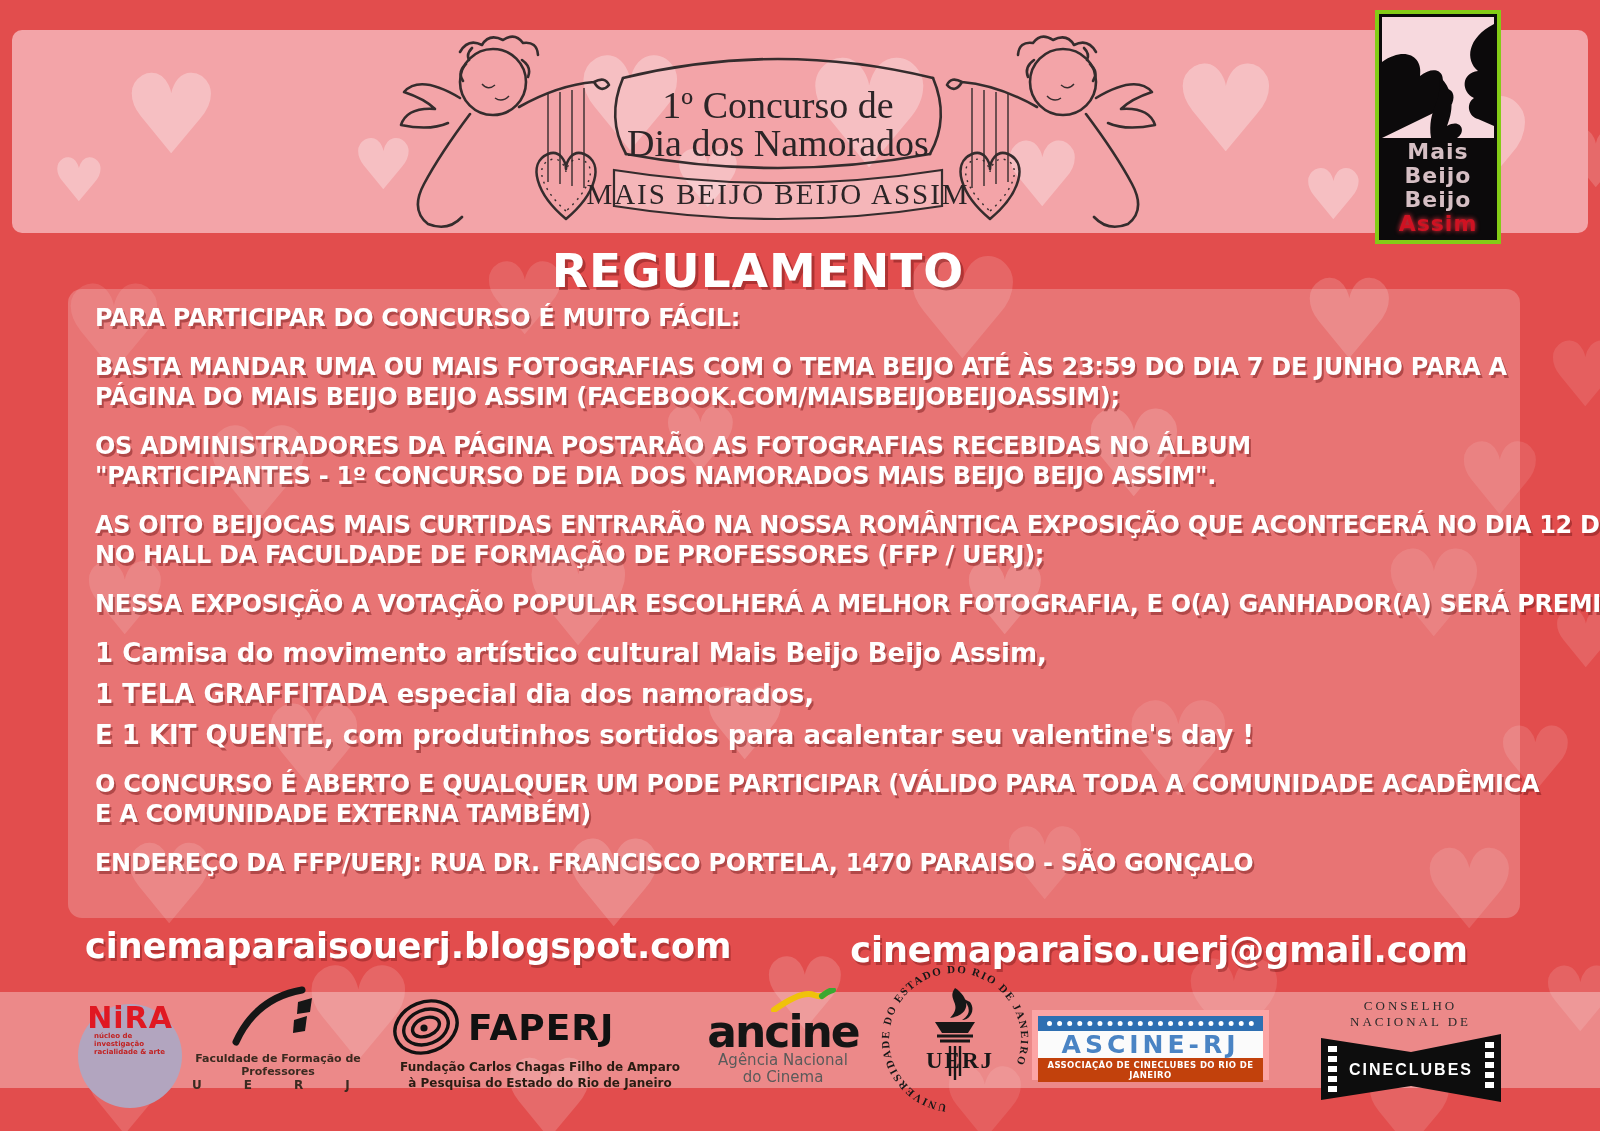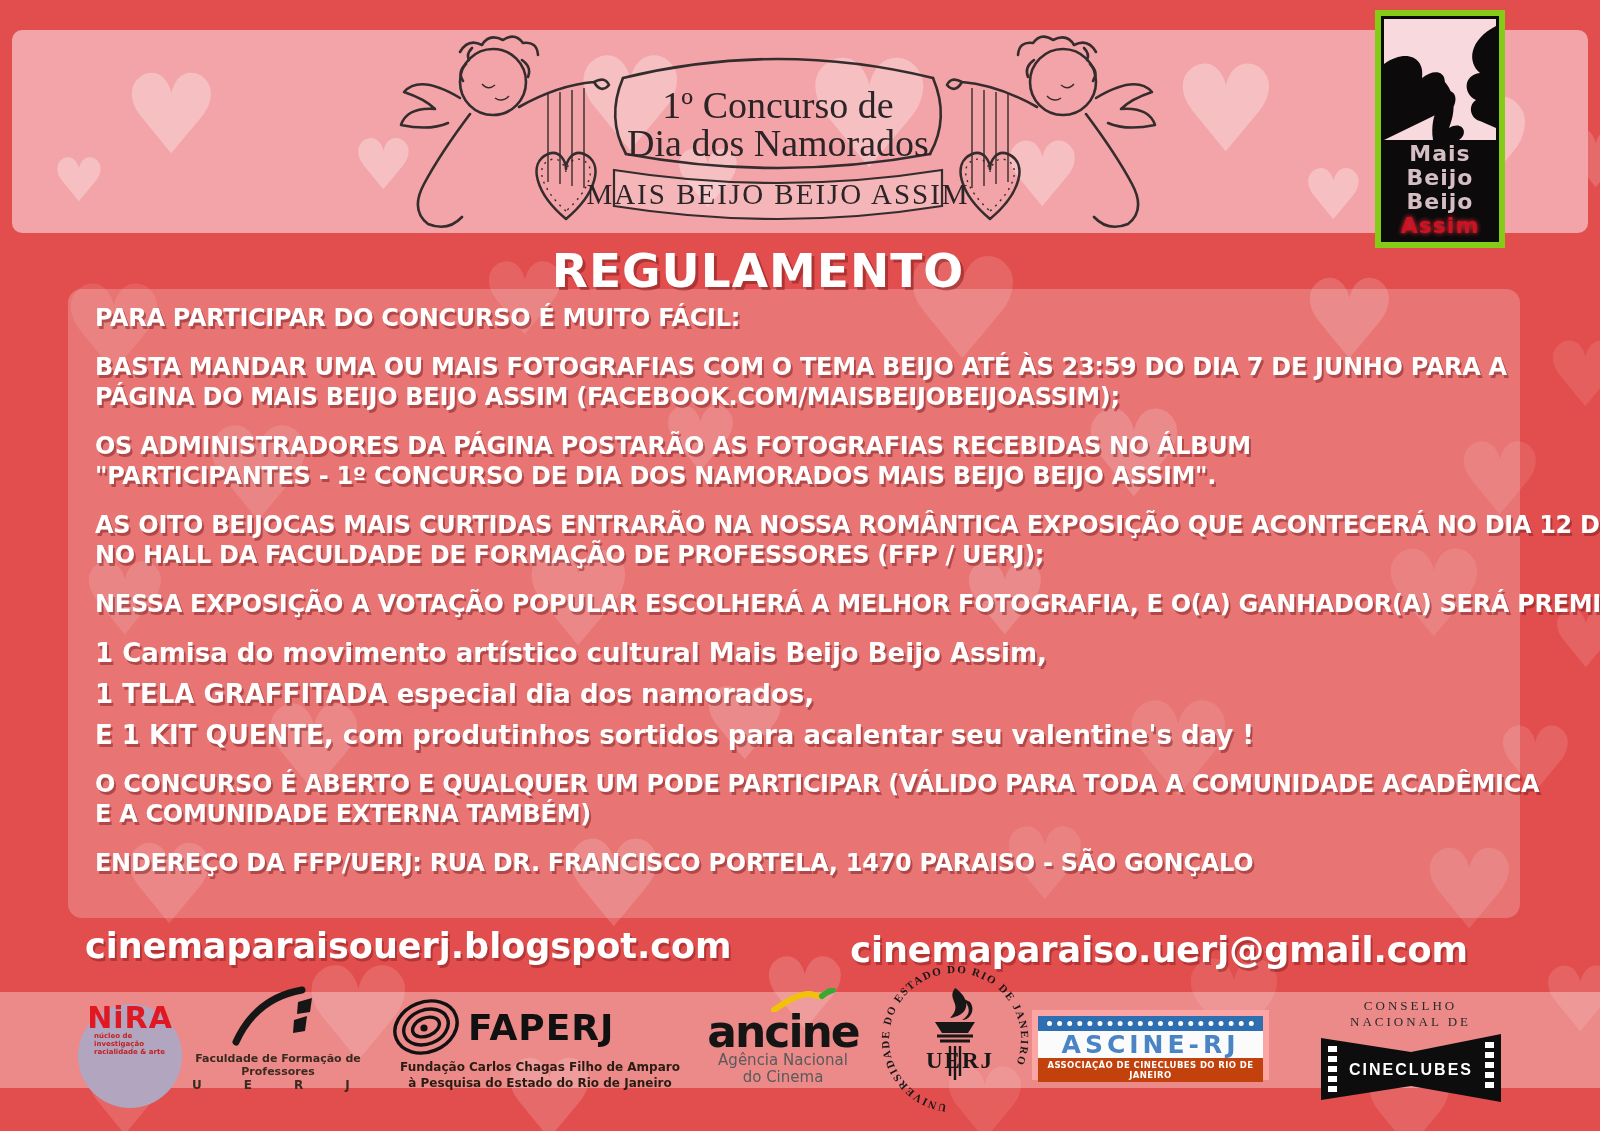--- a/index.html
+++ b/index.html
@@ -20,21 +20,21 @@
            font-size:31px;color:#1c1416;margin-top:2px;}
 
   
   .center-art{position:absolute;left:398px;top:26px;z-index:2;}
   .art-stroke{fill:none;stroke:#352c2d;stroke-width:2.6;stroke-linecap:round;stroke-linejoin:round;}
   .art-thin{fill:none;stroke:#352c2d;stroke-width:1.4;}
   .title-serif{font-family:"Liberation Serif",serif;fill:#2c2527;}
 
   
   .mbba-box{position:absolute;left:1375px;top:10px;width:118px;height:226px;background:#0c0a0b;
-            border:6px solid #84cc16;z-index:2;}
+            border:4px solid #84cc16;z-index:2;}
   .mbba-text{position:absolute;left:0;top:126px;width:100%;text-align:center;}
   .mbba-line{font-weight:bold;font-size:22px;line-height:24px;letter-spacing:1px;color:#d6bfc4;
              font-family:"DejaVu Sans",sans-serif;}
   .mbba-red{color:#cf1222;text-shadow:0 0 5px #ff3344;}
 
   
   .reg-heading{position:absolute;left:68px;top:243px;width:1380px;text-align:center;z-index:2;
                font-size:47px;font-weight:bold;color:#fff;letter-spacing:1px;
                text-shadow:3px 3px 0 rgba(110,20,20,.45);}
   .content-panel{position:absolute;left:68px;top:289px;width:1452px;height:629px;

